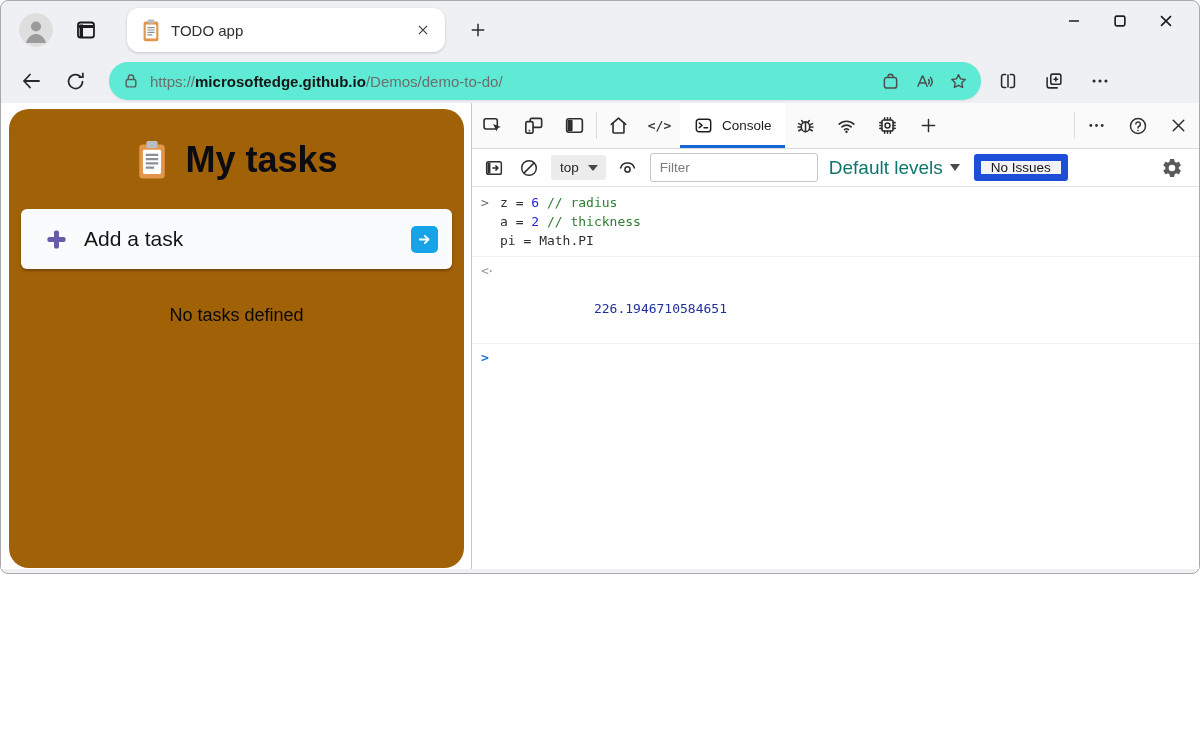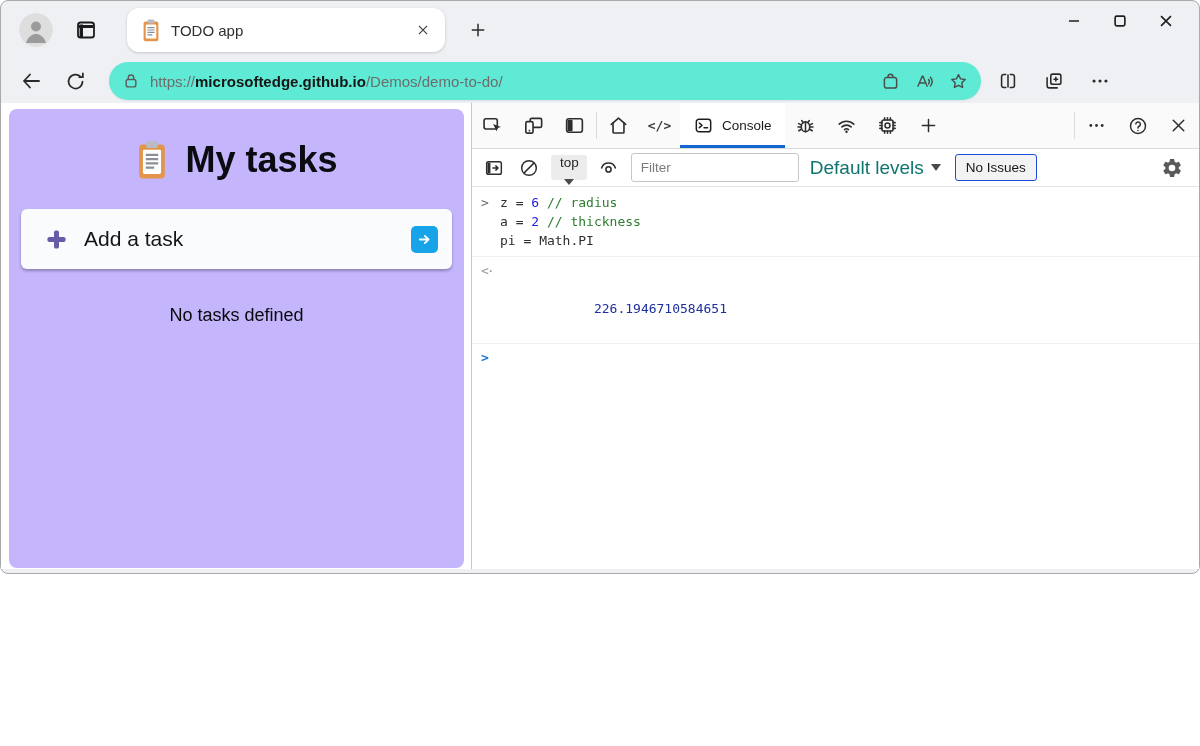--- a/index.html
+++ b/index.html
@@ -28,47 +28,47 @@
   .url-scheme,.url-path { color:#6d6d6d; }
   .url-host { color:#161616; font-weight:700; }
   .addr-act { width:34px; height:32px; color:#4c4c4c; }
   .after-addr { width:38px; height:36px; color:#2a2a2a; }
 
   
   .content { flex:1; display:flex; background:#fff; min-height:0; margin-bottom:4px; }
 
   
   .page { width:470px; flex:none; position:relative; background:#fff; }
-  .todo-card { position:absolute; left:8px; right:7px; top:6px; bottom:1px; background:#c4b5fd; border-radius:8px; }
+  .todo-card { position:absolute; left:8px; right:7px; top:6px; bottom:1px; background:#a16207; border-radius:20px; }
   .todo-header { display:flex; align-items:center; justify-content:center; gap:16px; padding-top:30px; }
   .todo-title { font-size:36px; font-weight:700; color:#0b0b12; }
   .add-bar { margin:28px 12px 0; height:60px; background:#fafbfd; border-radius:6px; box-shadow:0 2px 3px rgba(0,0,0,.28); display:flex; align-items:center; padding:0 14px 0 24px; cursor:text; }
   .add-label { font-size:21px; color:#151515; margin-left:16px; }
   .go-btn { margin-left:auto; width:27px; height:27px; border-radius:5px; background:#16a3e8; display:flex; align-items:center; justify-content:center; border:none; cursor:pointer; }
   .empty { margin-top:36px; text-align:center; font-size:18px; color:#0a0a0a; }
 
   
   .devtools { flex:1; min-width:0; border-left:1px solid #c6c6c6; display:flex; flex-direction:column; background:#fff; }
   .dt-tabbar { height:46px; flex:none; display:flex; align-items:stretch; background:#fafafa; border-bottom:1px solid #dcdcdc; color:#454545; }
   .dt-iconbtn { width:41px; display:flex; align-items:center; justify-content:center; }
   .dt-sep { width:1px; background:#dcdcdc; margin:9px 1px; }
   .dt-tab { display:flex; align-items:center; gap:8px; padding:10px 13px; font-size:13.5px; color:#1a1a1a; position:relative; cursor:pointer; }
   .dt-tab.selected { background:#fff; }
   .tab-underline { position:absolute; left:0; right:0; bottom:0; height:3px; background:#1567d3; }
   .dt-right { margin-left:auto; display:flex; }
 
   .dt-toolbar { height:38px; flex:none; display:flex; align-items:center; gap:9px; padding:0 9px; border-bottom:1px solid #e4e4e4; color:#555; }
   .tb-icon { width:26px; height:26px; display:flex; align-items:center; justify-content:center; }
-  .ctx-chip { height:25px; background:#ececec; border-radius:3px; display:flex; align-items:center; gap:9px; padding:0 8px 0 9px; font-size:13.5px; color:#262626; cursor:pointer;flex-direction:column; }
+  .ctx-chip { height:25px; background:#ececec; border-radius:3px; display:flex; align-items:center; gap:9px; padding:0 8px 0 9px; font-size:13.5px; color:#262626; cursor:pointer; }
   .caret { width:0; height:0; border-left:5px solid transparent; border-right:5px solid transparent; border-top:6px solid #4a4a4a; }
   .filter { width:168px; height:29px; border:1px solid #c6c6c6; border-radius:3px; font-size:13.5px; padding:0 9px; color:#202020; outline:none; font-family:inherit; }
   .filter::placeholder { color:#7b7b7b; }
   .levels { display:flex; align-items:center; gap:7px; font-size:19px; color:#0f766e; margin-left:2px; cursor:pointer; }
   .levels .caret { border-top-width:7px; }
-  .issues { height:27px; border:1px solid #1d4ed8; background:#f3f3f3; border-radius:3px; display:flex; align-items:center; padding:0 10px; font-size:13.5px; color:#161616; margin-left:5px; cursor:pointer; }
+  .issues { height:27px; border:7px solid #1d4ed8; background:#f3f3f3; border-radius:3px; display:flex; align-items:center; padding:0 10px; font-size:13.5px; color:#161616; margin-left:5px; cursor:pointer; }
   .gear-btn { margin-left:auto; width:36px; height:30px; display:flex; align-items:center; justify-content:center; color:#5a5a5a; }
 
   .console { flex:1; font-family:"DejaVu Sans Mono","Liberation Mono",monospace; font-size:13px; color:#2e2e2e; overflow:hidden; padding-top:2px; }
   .console-block { padding:4px 0 6px; border-bottom:1px solid #f0f0f0; }
   .console-line { position:relative; padding-left:28px; line-height:19px; white-space:pre; }
   .gutter { position:absolute; left:9px; top:0; width:18px; color:#6f6f6f; }
   .result-gutter { letter-spacing:-2px; color:#9a9a9a; }
   .tok-plain { color:#2e2e2e; }
   .tok-number { color:#2222d6; }
   .tok-comment { color:#2e7d32; }

